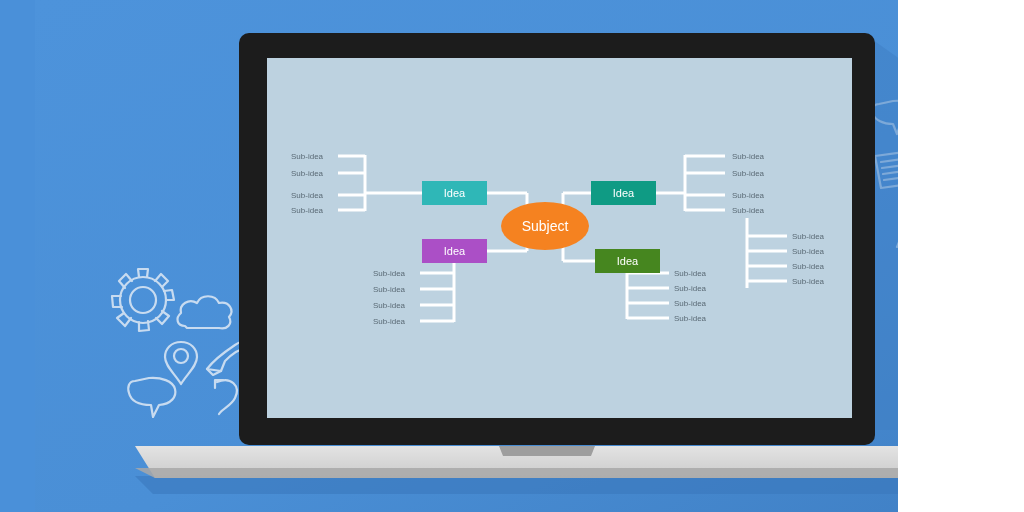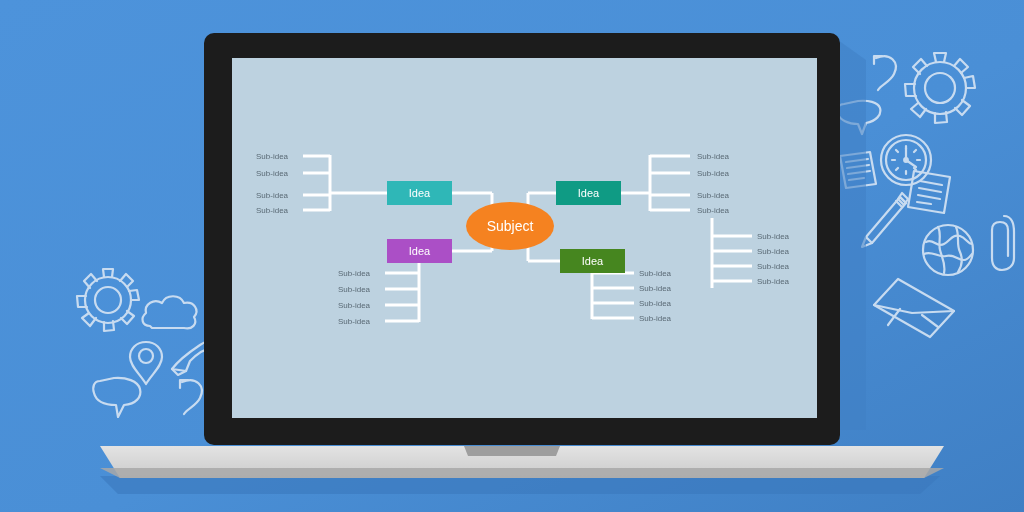--- a/index.html
+++ b/index.html
@@ -5,24 +5,25 @@
   html, body {
     margin: 0;
     padding: 0;
     background: #ffffff;
   }
   body {
     font-family: "Liberation Sans", sans-serif;
   }
   #scene {
     position: relative;
-    width: 1024px;
+    width: 863px;
     height: 512px;
     overflow: hidden;
     background: #4a90d9;
+    padding-left: 35px;
   }
   #scene svg {
     display: block;
   }
 </style>
 </head>
 <body>
 
 <div id="scene">
   <svg width="1024" height="512" viewBox="0 0 1024 512" xmlns="http://www.w3.org/2000/svg">

